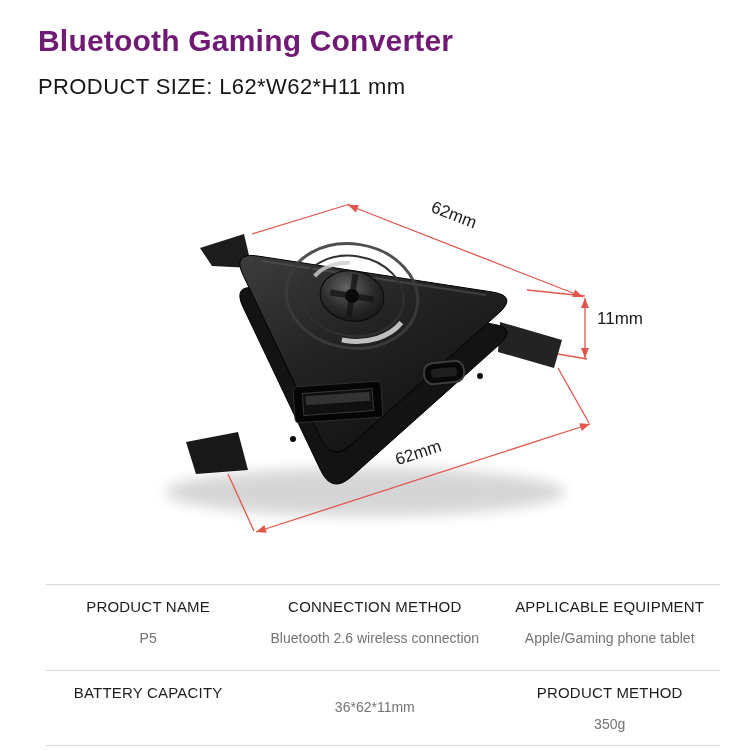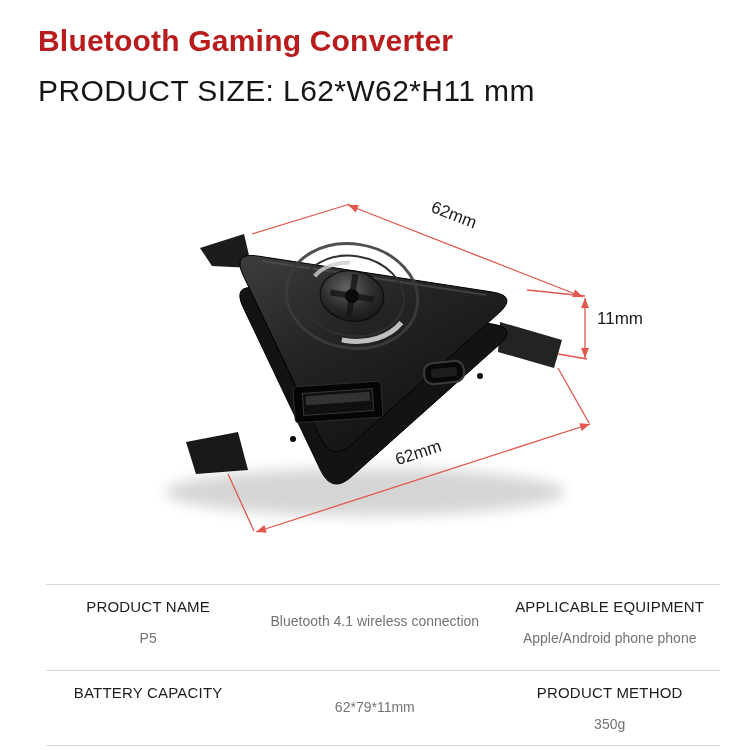--- a/index.html
+++ b/index.html
@@ -14,21 +14,21 @@
   .header{position:absolute;left:38px;top:24px;}
   .title{
     font-size:30px;
     font-weight:bold;
     color:#1546e8;
     letter-spacing:0.2px;
     margin:0;
   }
   .subtitle{
     margin:16px 0 0 0;
-    font-size:30px;
+    font-size:22px;
     font-weight:400;
     color:#161616;
     letter-spacing:0.4px;
   }
   .product{
     position:absolute;
     left:0; top:140px;
     width:750px; height:440px;
   }
   .dim-label{
@@ -61,21 +61,21 @@
   .spec-value{
     margin-top:15px;
     font-size:14px;
     color:#737373;
   }
 </style>
 </head>
 <body>
 
 <div class="header">
-  <h1 class="title" style="color: #b91c1c;">Bluetooth Gaming Converter</h1>
+  <h1 class="title" style="color: #701a75;">Bluetooth Gaming Converter</h1>
   <div class="subtitle">PRODUCT SIZE: L62*W62*H11 mm</div>
 </div>
 
 <svg class="product" viewBox="0 0 750 440" width="750" height="440" xmlns="http://www.w3.org/2000/svg" aria-hidden="true">
   <defs>
     <linearGradient id="topFace" x1="0" y1="0" x2="0.7" y2="1">
       <stop offset="0" stop-color="#3d3d3d"></stop>
       <stop offset="0.45" stop-color="#242424"></stop>
       <stop offset="1" stop-color="#101010"></stop>
     </linearGradient>
@@ -153,29 +153,30 @@
   <text class="dim-label" x="597" y="184" font-size="16">11mm</text>
   <text class="dim-label" x="420" y="318" transform="rotate(-18 420 318)" text-anchor="middle">62mm</text>
 </svg>
 
 <div class="specs">
   <div class="cell">
     <div class="spec-label">PRODUCT NAME</div>
     <div class="spec-value">P5</div>
   </div>
   <div class="cell">
-    <div class="spec-value">Bluetooth 4.1 wireless connection</div>
+    <div class="spec-label">CONNECTION METHOD</div>
+    <div class="spec-value">Bluetooth 2.6 wireless connection</div>
   </div>
   <div class="cell">
     <div class="spec-label">APPLICABLE EQUIPMENT</div>
-    <div class="spec-value">Apple/Android phone phone</div>
+    <div class="spec-value">Apple/Gaming phone tablet</div>
   </div>
   <div class="cell row2">
     <div class="spec-label">BATTERY CAPACITY</div>
   </div>
   <div class="cell row2">
-    <div class="spec-value">62*79*11mm</div>
+    <div class="spec-value">36*62*11mm</div>
   </div>
   <div class="cell row2">
     <div class="spec-label">PRODUCT METHOD</div>
     <div class="spec-value">350g</div>
   </div>
 </div>
 
 </body></html>

